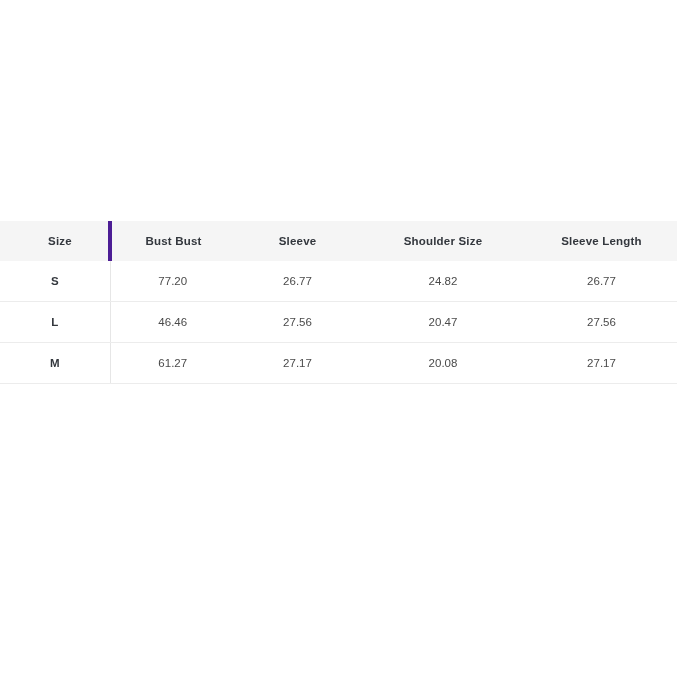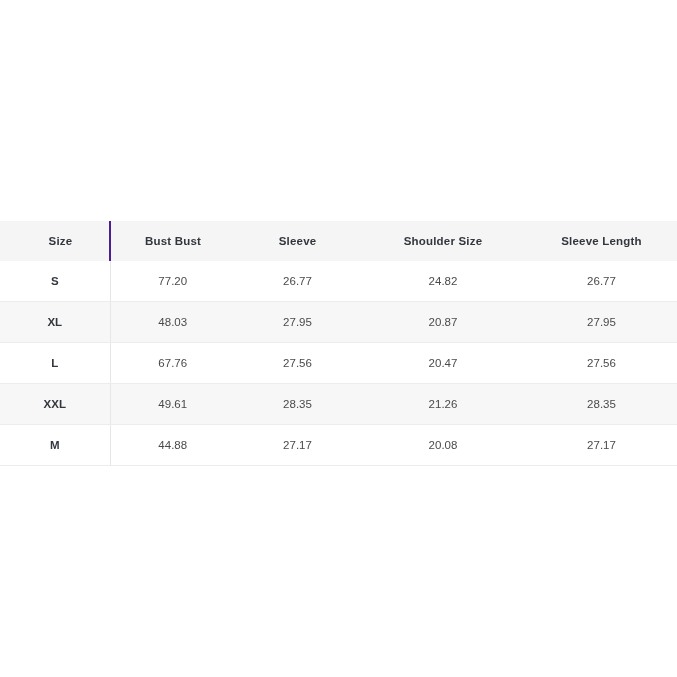--- a/index.html
+++ b/index.html
@@ -42,21 +42,21 @@
   thead tr {
     background: #f5f5f5;
   }
   thead th {
     font-weight: bold;
     color: #33373d;
     letter-spacing: 0.2px;
     font-size: 11.5px;
   }
   thead th.first-col {
-    border-right: 2px solid #4c1d95;
+    border-right: 4px solid #4c1d95;
     padding-left: 12px;
   }
   tbody td {
     color: #4a4a4a;
     font-size: 11.5px;
     border-bottom: 1px solid #ececec;
   }
   tbody td.first-col {
     font-weight: bold;
     color: #33373d;
@@ -97,44 +97,30 @@
         </tr>
       </thead>
       <tbody>
         <tr>
           <td class="first-col">S</td>
           <td>77.20</td>
           <td>26.77</td>
           <td>24.82</td>
           <td>26.77</td>
         </tr>
-        <tr class="alt">
-          <td class="first-col">XL</td>
-          <td>48.03</td>
-          <td>27.95</td>
-          <td>20.87</td>
-          <td>27.95</td>
-        </tr>
         <tr>
           <td class="first-col">L</td>
-          <td>67.76</td>
+          <td>46.46</td>
           <td>27.56</td>
           <td>20.47</td>
           <td>27.56</td>
         </tr>
-        <tr class="alt">
-          <td class="first-col">XXL</td>
-          <td>49.61</td>
-          <td>28.35</td>
-          <td>21.26</td>
-          <td>28.35</td>
-        </tr>
         <tr>
           <td class="first-col">M</td>
-          <td>44.88</td>
+          <td>61.27</td>
           <td>27.17</td>
           <td>20.08</td>
           <td>27.17</td>
         </tr>
       </tbody>
     </table>
   </div>
 </div>
 
 </body></html>

